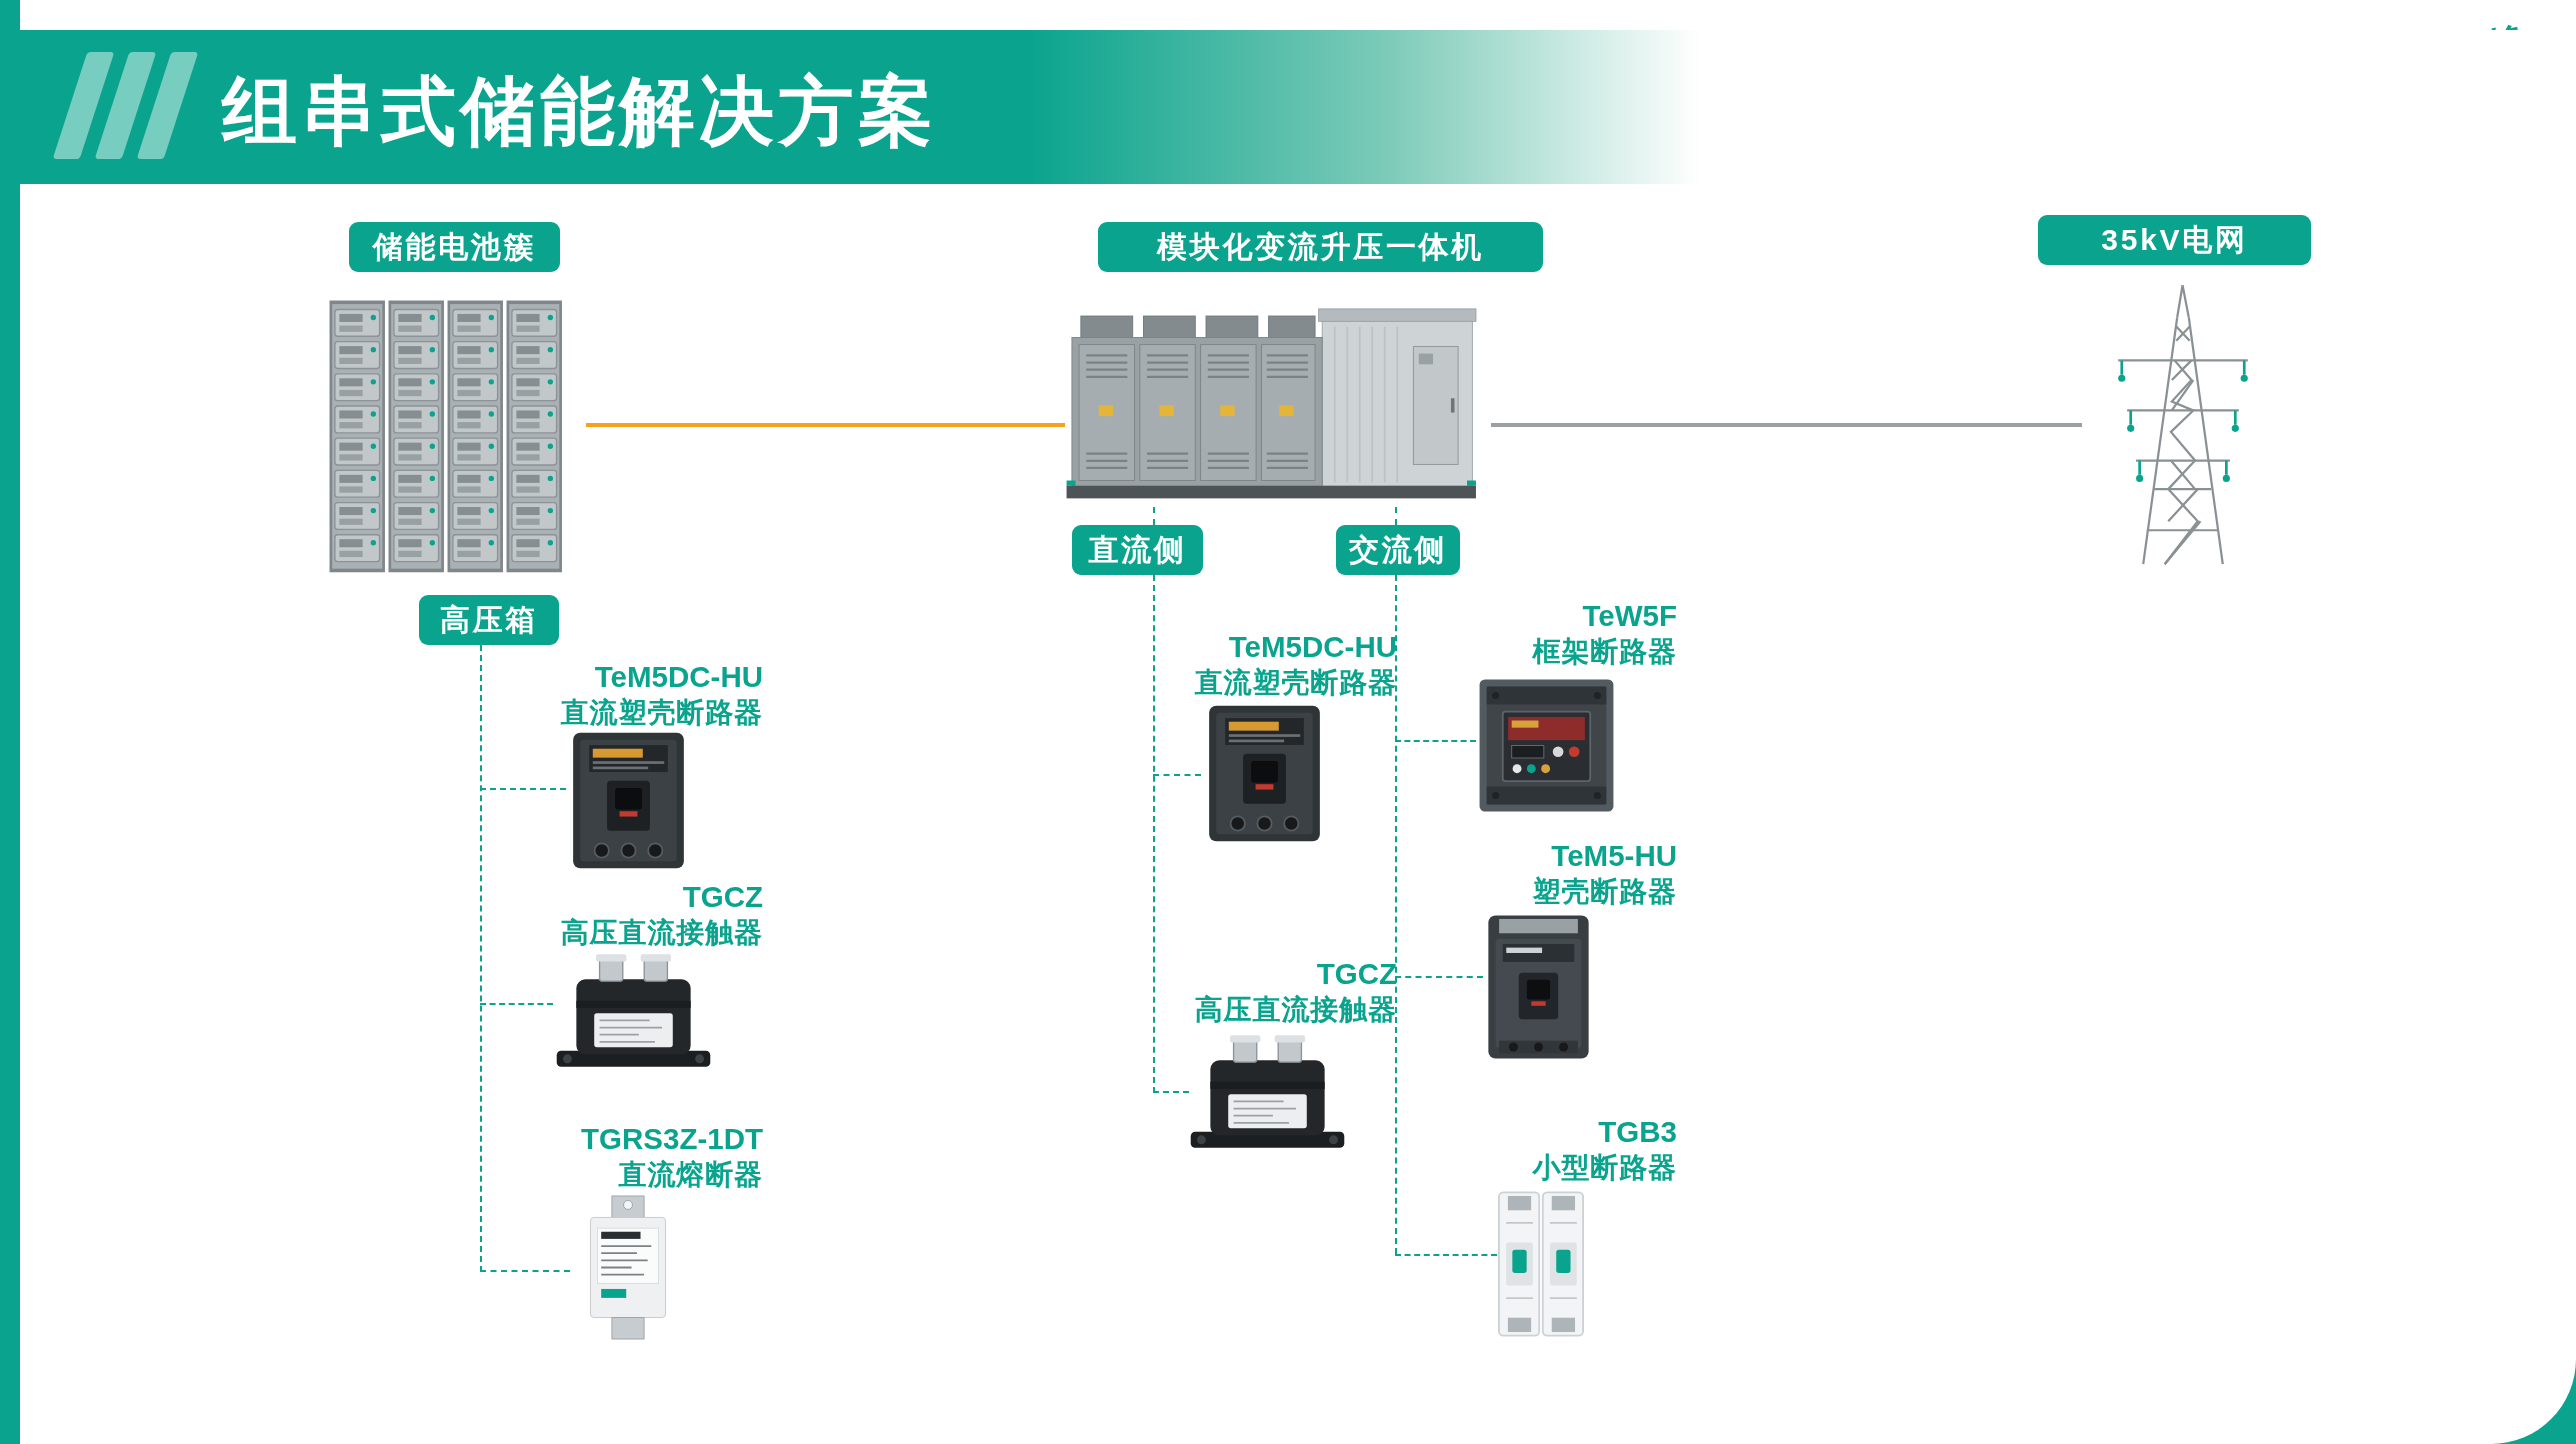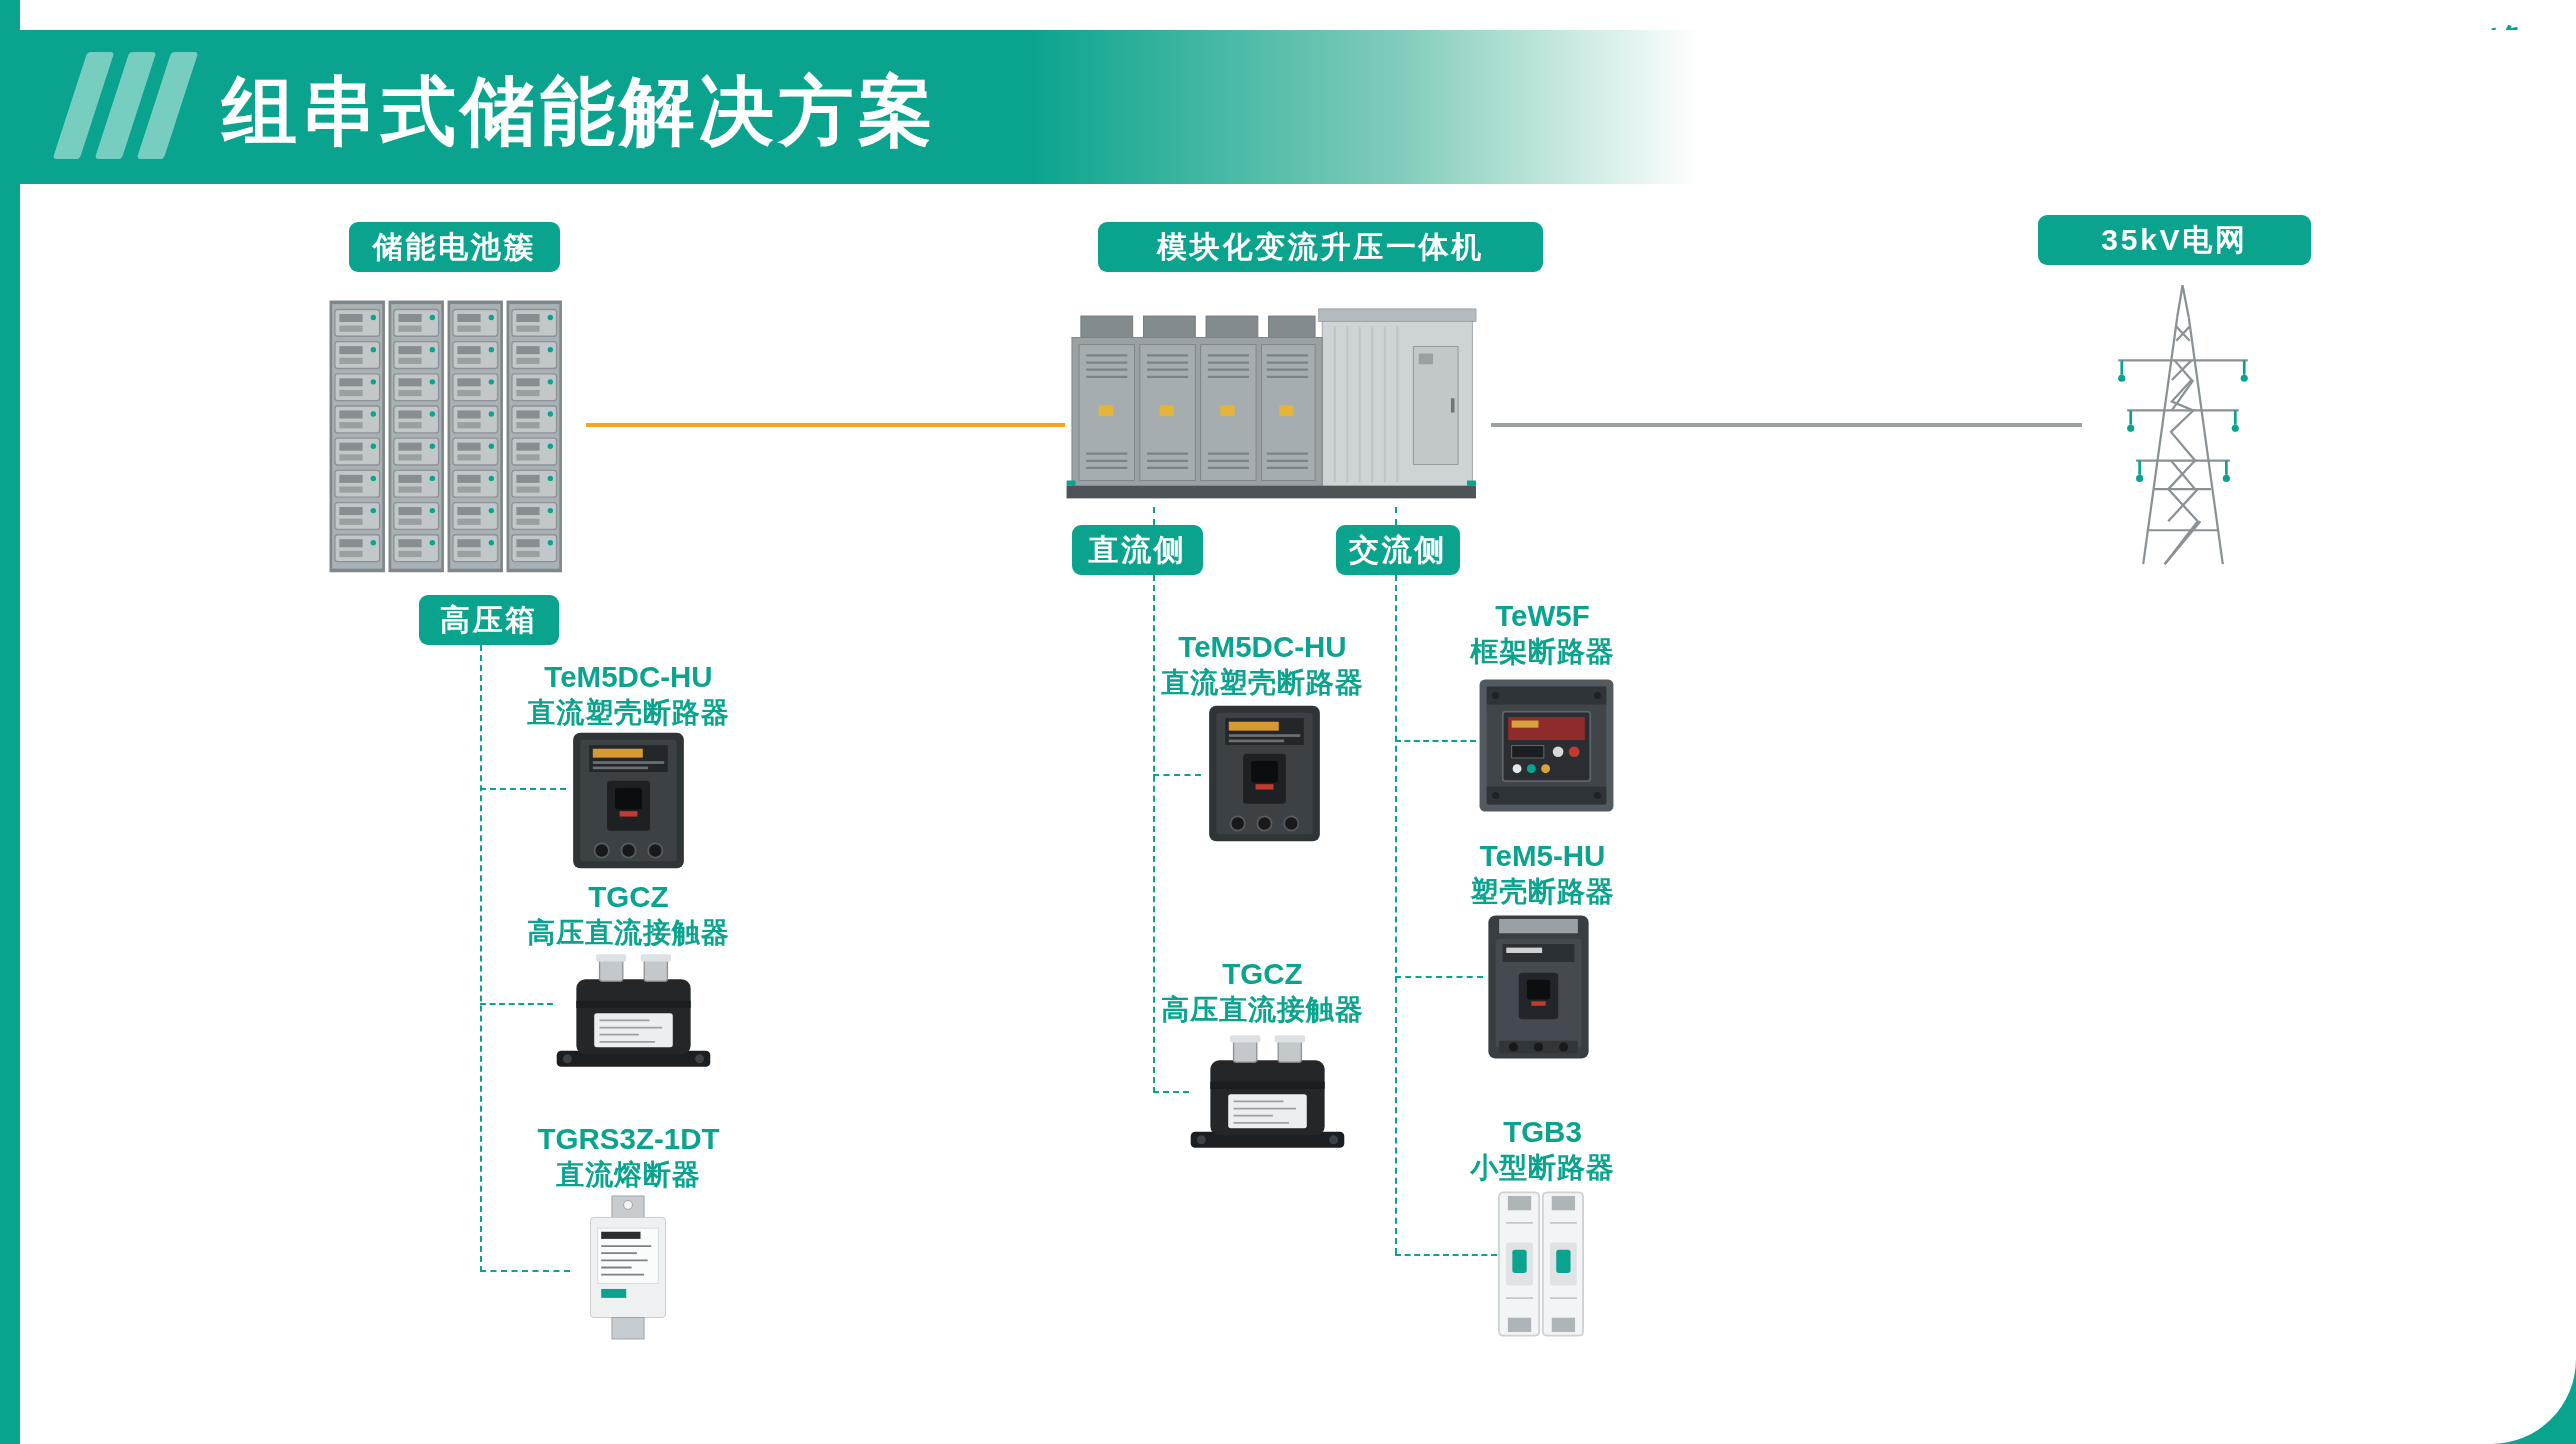--- a/index.html
+++ b/index.html
@@ -34,21 +34,21 @@
   .slogan-l2{margin-left:25px}
   .tag{
     position:absolute;height:50px;background:var(--teal);color:#fff;font-weight:bold;font-size:30px;
     display:flex;align-items:center;justify-content:center;border-radius:9px;letter-spacing:2.7px;z-index:5;white-space:nowrap
   }
   .hline{position:absolute;height:3.6px}
   .hline.orange{background:var(--orange)}
   .hline.gray{background:var(--line-gray)}
   .vdash{position:absolute;width:0;border-left:2.7px dashed var(--teal)}
   .hdash{position:absolute;height:0;border-top:2.7px dashed var(--teal)}
-  .prod{position:absolute;width:269px;text-align:center;color:var(--teal);font-weight:bold}
+  .prod{position:absolute;width:269px;text-align:right;color:var(--teal);font-weight:bold}
   .prod-model{font-size:29.5px;line-height:1.2}
   .prod-desc{font-size:28px;line-height:1.35;letter-spacing:0.9px}
   .img{position:absolute}
 </style>
 </head>
 <body>
 
 <div class="slide">
 
   <div class="header">

